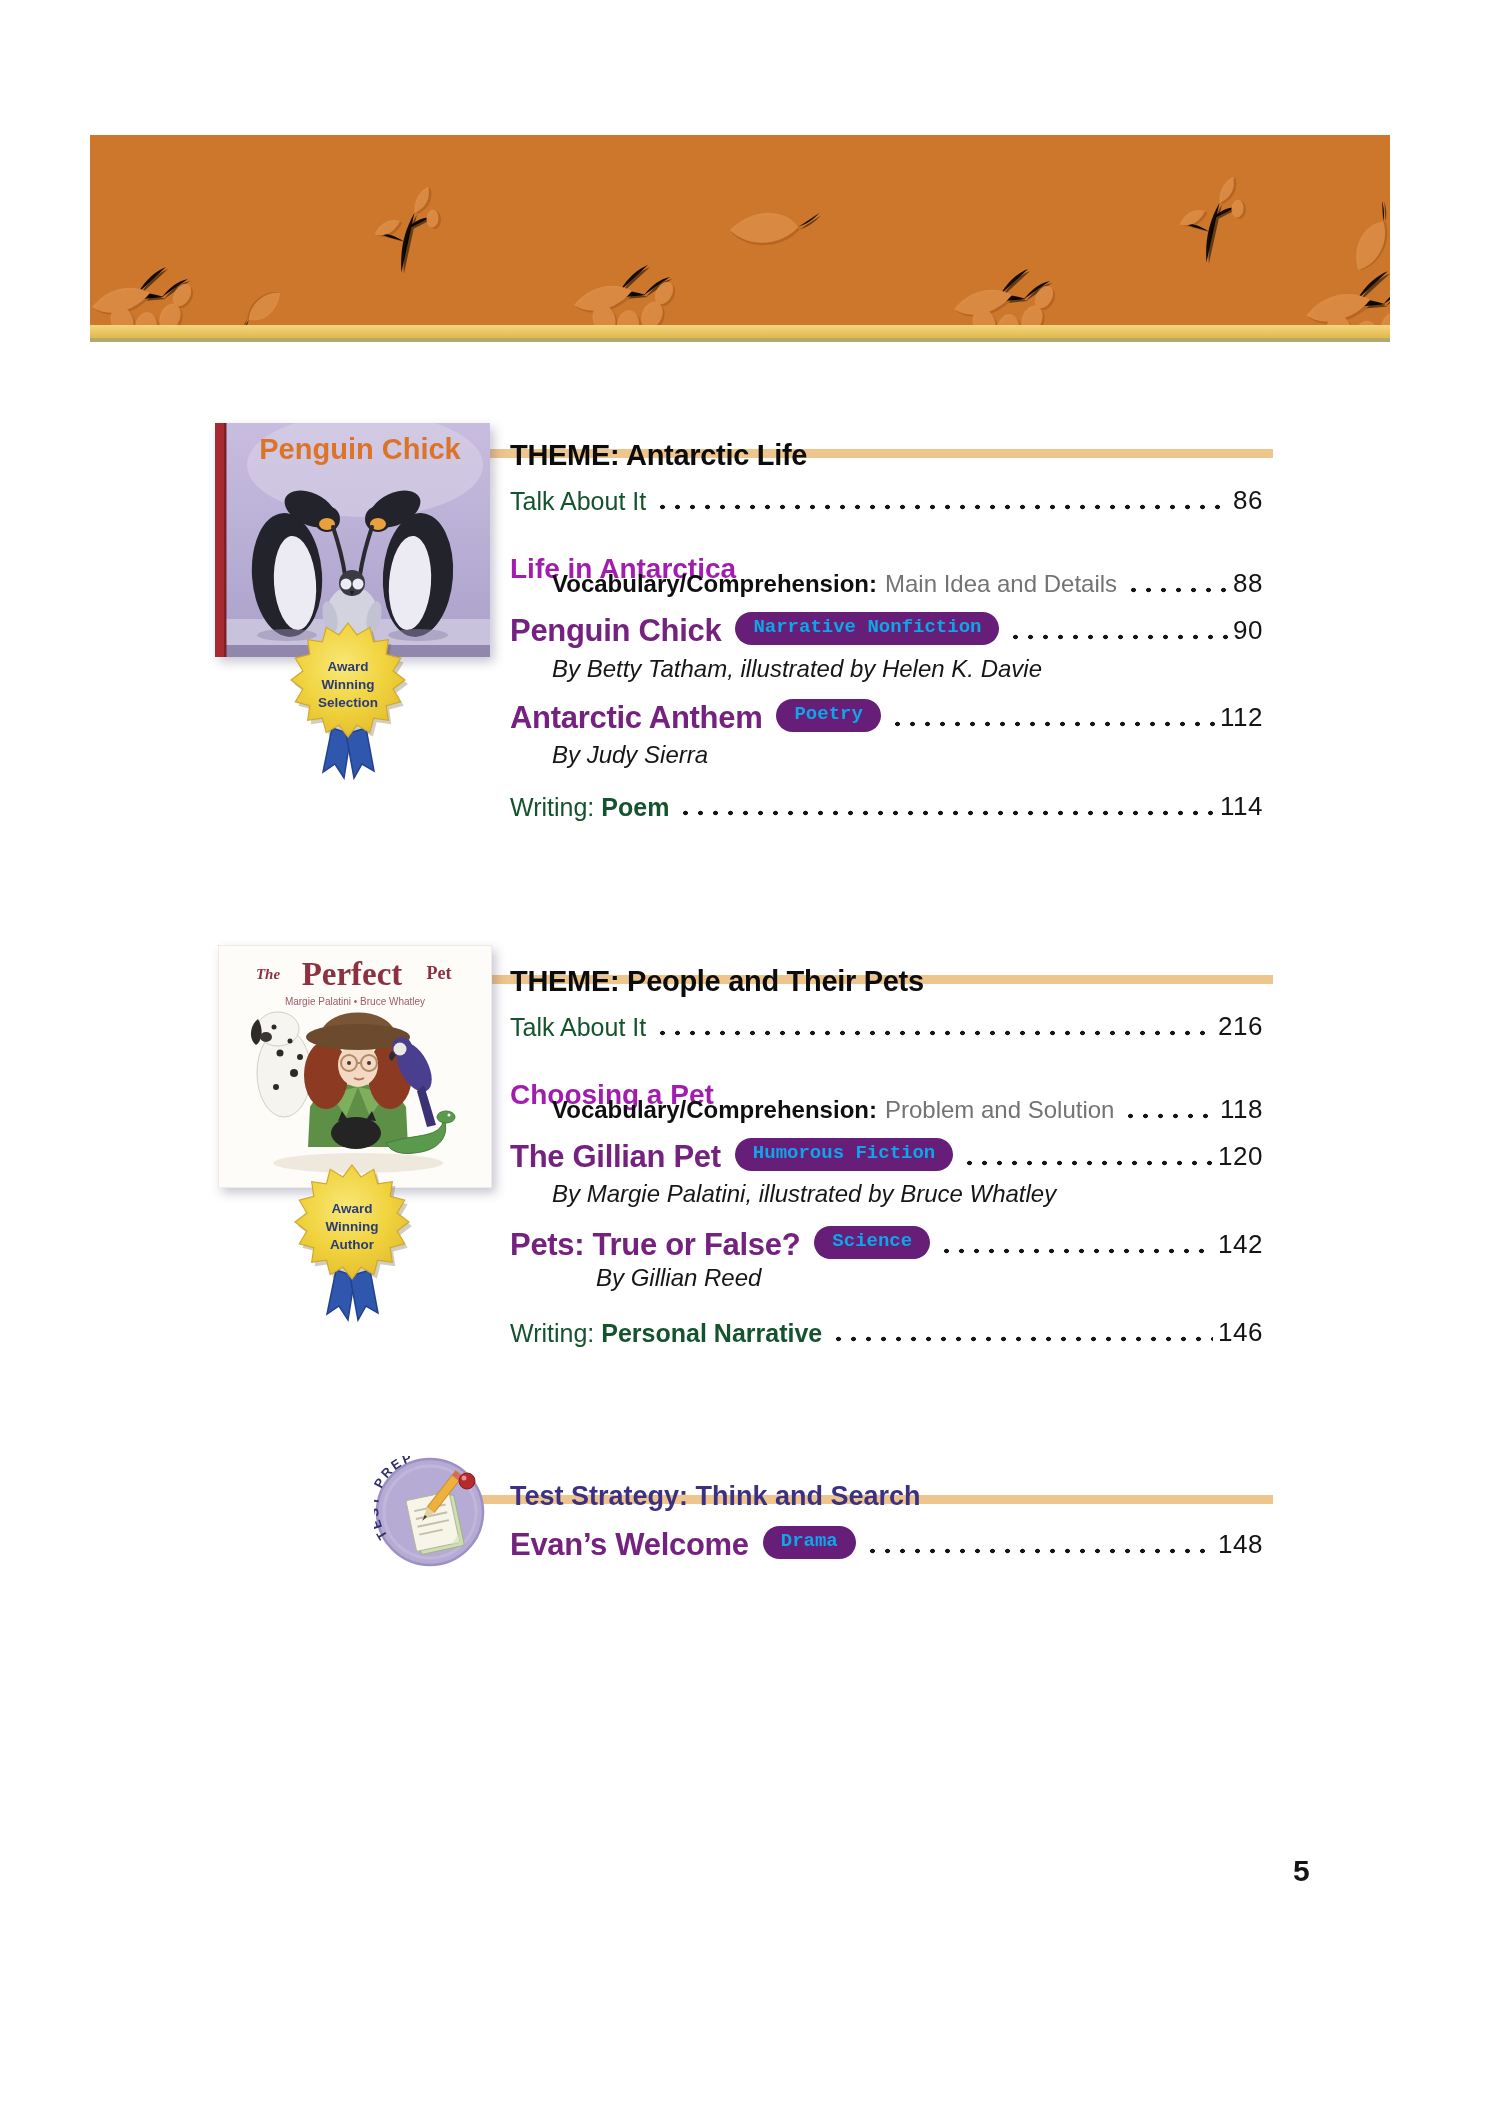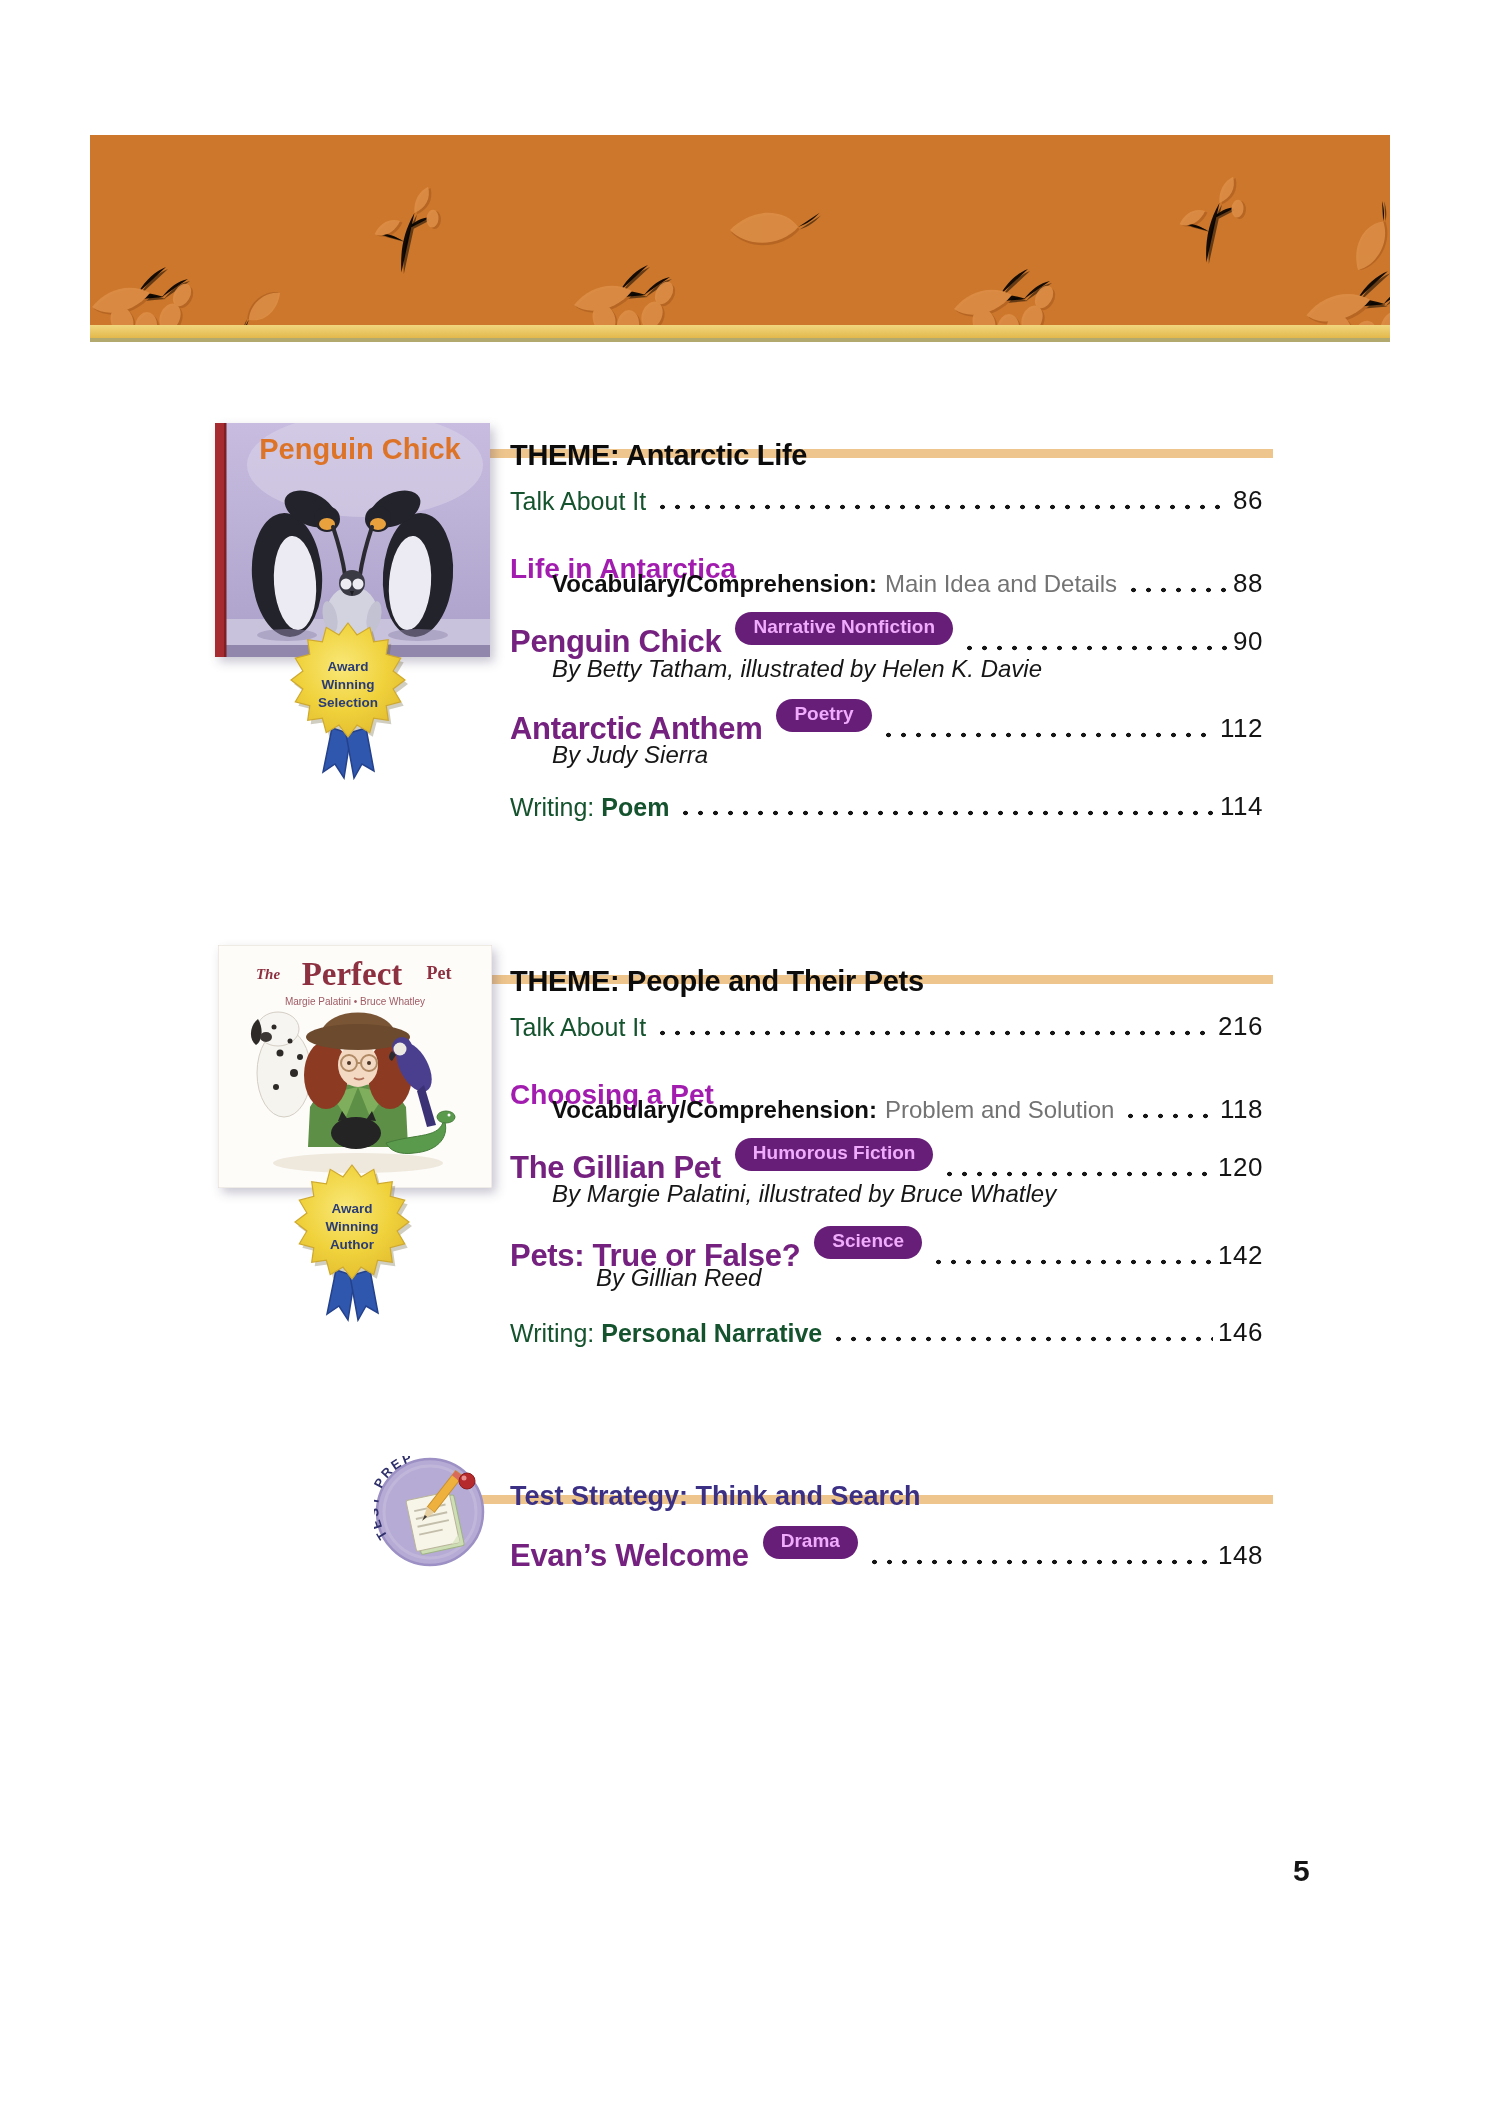--- a/index.html
+++ b/index.html
@@ -32,22 +32,22 @@
   .row .leader{flex:1;height:8px;margin:0 5px 5px 9px;
     background-image:radial-gradient(circle,#161616 2.1px,transparent 2.6px);
     background-size:15px 8px;background-repeat:repeat-x;background-position:left bottom;}
   .row .pg{font-size:26px;font-weight:500;color:#141414;letter-spacing:.5px;}
   .lbl{font-size:25px;color:#14532d;margin-top:8px;}
   .lbl-b{font-size:24px;font-weight:700;color:#0f0f0f;}
   .lbl-r{font-size:24px;color:#737373;margin-left:8px;}
   .indent{padding-left:42px;box-sizing:border-box;}
   .blue-h{font-size:28px;font-weight:800;color:#a21caf;line-height:1.05;z-index:2;}
   .story-title{font-size:31px;font-weight:800;color:#74217f;letter-spacing:-.3px;line-height:1;}
-  .pill{display:inline-flex;align-items:center;background:#671e78;color:#f0abfc;border-radius:18px;
-    padding:4px 18px 6px;font-size:19px;font-weight:700;margin:0 0 12px 14px;white-space:nowrap;}
+  .pill{display:inline-flex;align-items:center;background:#671e78;color:#0ea5e9;border-radius:18px;
+    padding:4px 18px 6px;font-size:19px;font-weight:700;margin:0 0 1px 14px;white-space:nowrap;font-family:Liberation Mono, monospace;}
   .byline{font-size:24px;font-style:italic;color:#161616;z-index:2;}
   .writing-kind{font-weight:800;margin-left:7px;font-size:25px;}
   .strategy-h{font-size:27px;font-weight:800;color:#3b3084;line-height:1.05;z-index:2;}
   .page-num{font-size:30px;font-weight:600;color:#141414;z-index:2;}
 </style>
 </head>
 <body>
 
 <div class="abs banner">
   <svg viewBox="0 0 1300 190" preserveAspectRatio="none">

